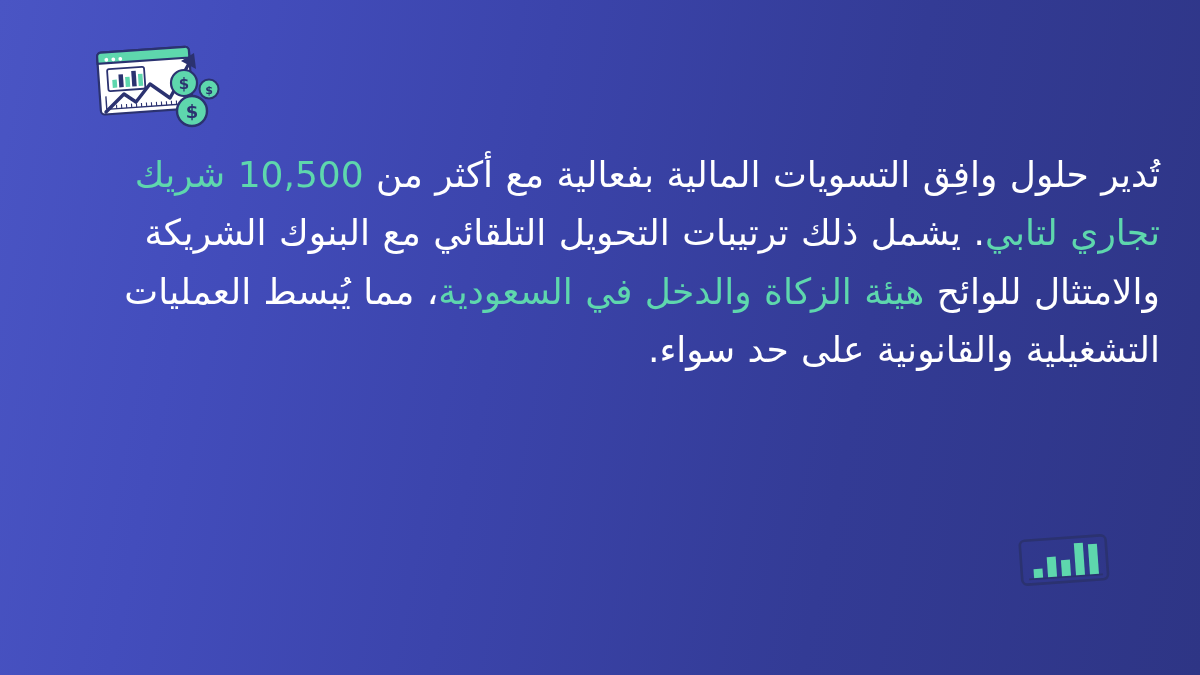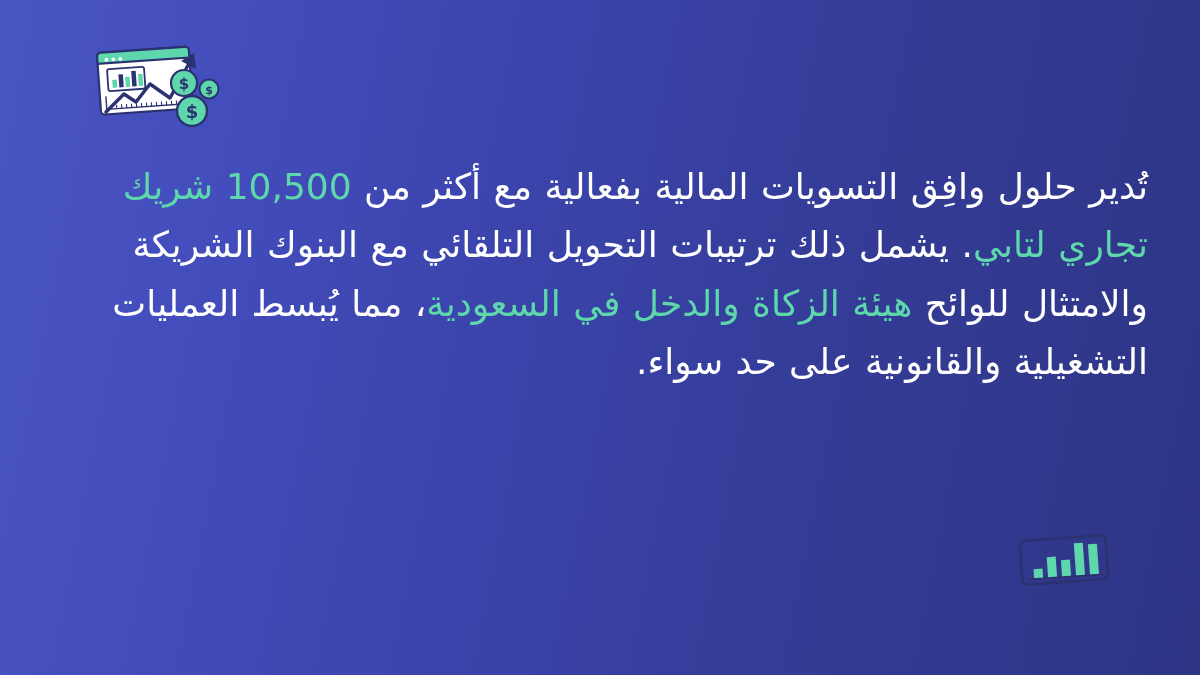--- a/index.html
+++ b/index.html
@@ -40,21 +40,21 @@
   
   .paragraph-wrap {
     position: absolute;
     left: 40px;
     right: 40px;
     top: 146px;
     text-align: right;
     direction: rtl;
   }
   .paragraph {
-    margin: 12px;
+    margin: 0;
     font-size: 36px;
     line-height: 1.62;
     letter-spacing: 0.2px;
     color: #ffffff;
     font-weight: 400;
     font-family: "DejaVu Sans", "Liberation Sans", sans-serif;
     text-align: right;
     word-spacing: 1px;
   }
   .accent {

